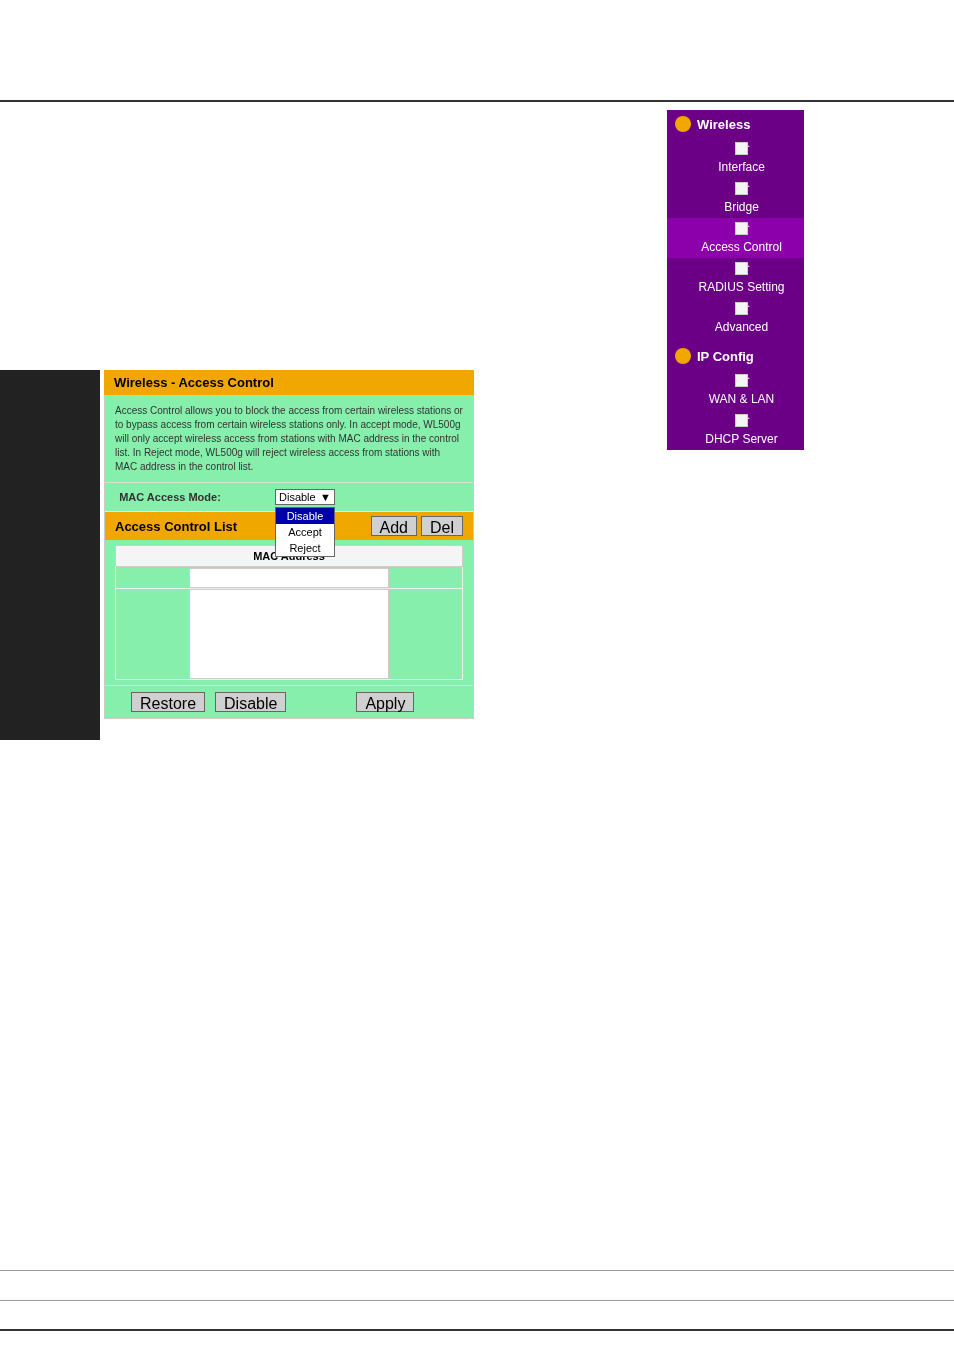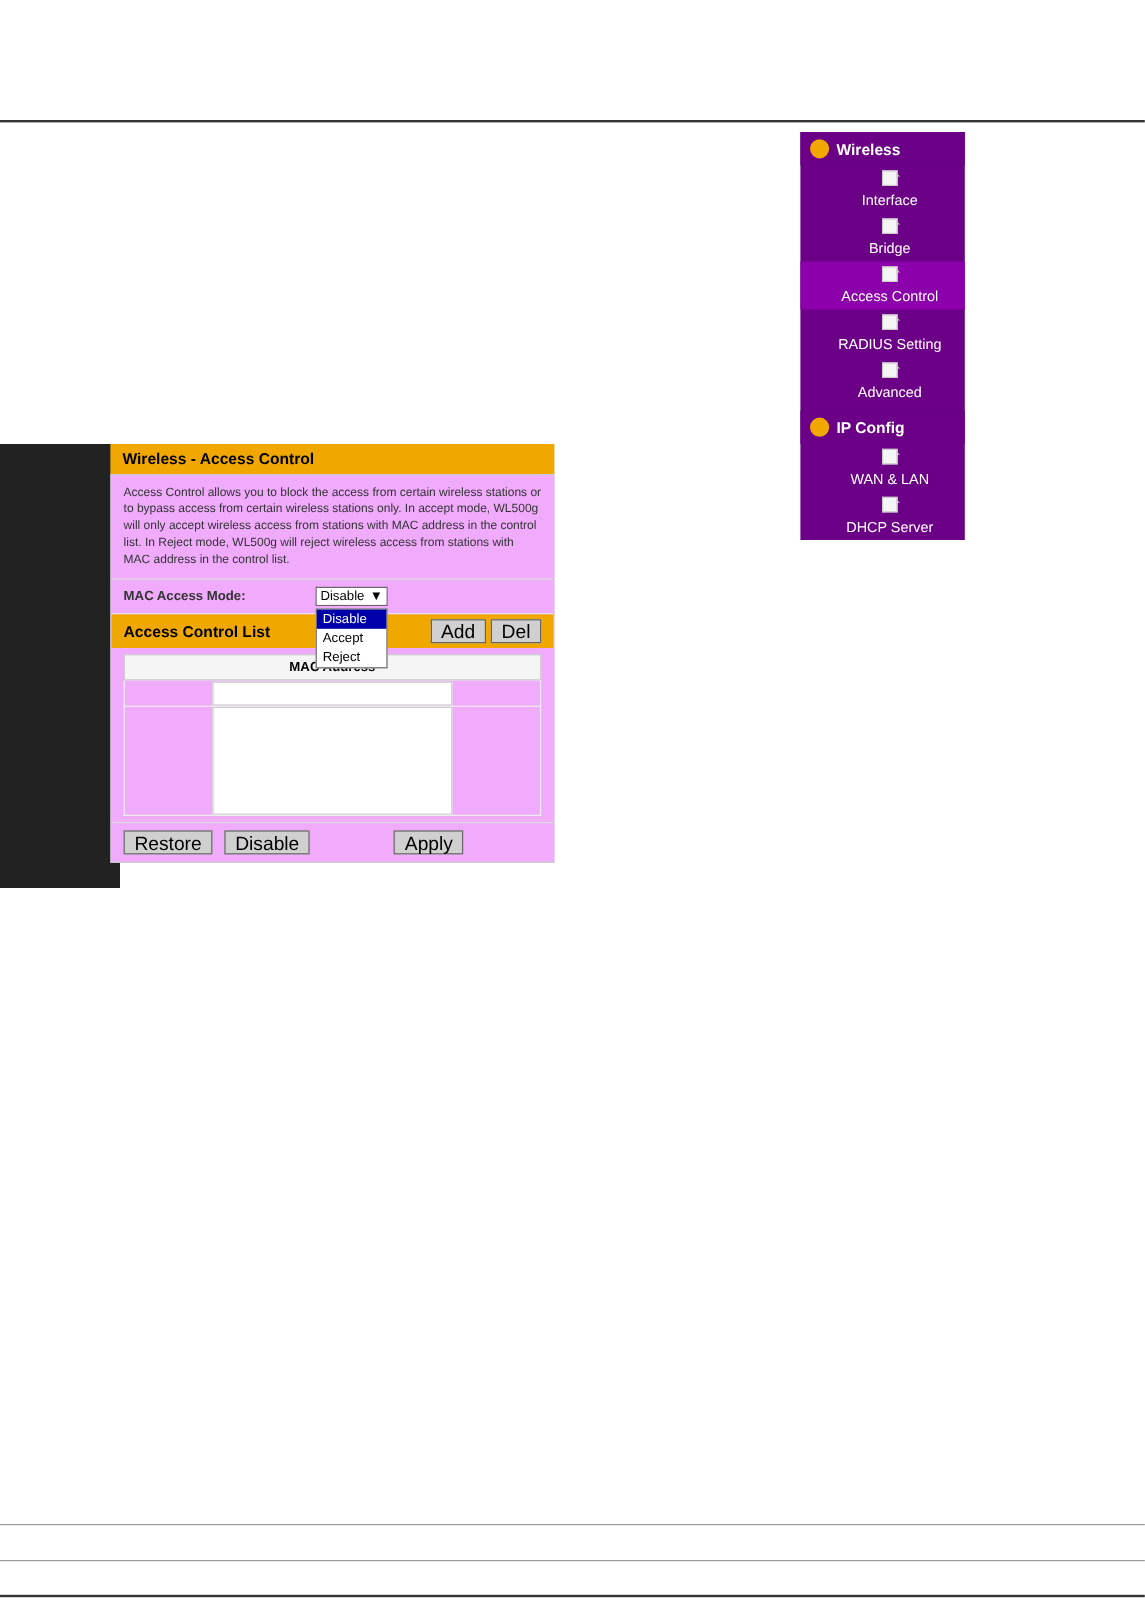--- a/index.html
+++ b/index.html
@@ -83,54 +83,55 @@
       width: 0;
       height: 0;
       border-left: 3px solid #ccc;
       border-top: 3px solid transparent;
     }
 
     
     .main-content {
       position: absolute;
       top: 370px;
-      left: 92px;
+      left: 104px;
       width: 370px;
     }
 
     
     .page-title-bar {
       background: #f0a800;
       color: #000;
       font-weight: bold;
       font-size: 13px;
       padding: 5px 10px;
       margin-bottom: 0;
     }
 
     
     .content-box {
       border: 1px solid #ccc;
-      background: #f0abfc;
+      background: #86efac;
     }
 
     .description-text {
       padding: 8px 10px;
       font-size: 10px;
       line-height: 1.4;
       color: #333;
       border-bottom: 1px solid #ddd;
     }
 
     .form-row {
       display: flex;
       align-items: center;
       padding: 6px 10px;
       border-bottom: 1px solid #eee;
       gap: 10px;
+      text-align: center;
     }
 
     .form-label {
       font-size: 11px;
       font-weight: bold;
       color: #333;
       min-width: 110px;
     }
 
     
@@ -205,21 +206,21 @@
       width: 200px;
       margin: 0 auto;
       border: 1px solid #ccc;
       min-height: 80px;
       background: #fff;
     }
 
     
     .bottom-buttons {
       display: flex;
-      padding: 6px 10px;
+      padding: 6px 26px;
       gap: 10px;
       justify-content: flex-start;
       border-top: 1px solid #ddd;
     }
 
     
     .left-panel {
       position: absolute;
       top: 370px;
       left: 0;

